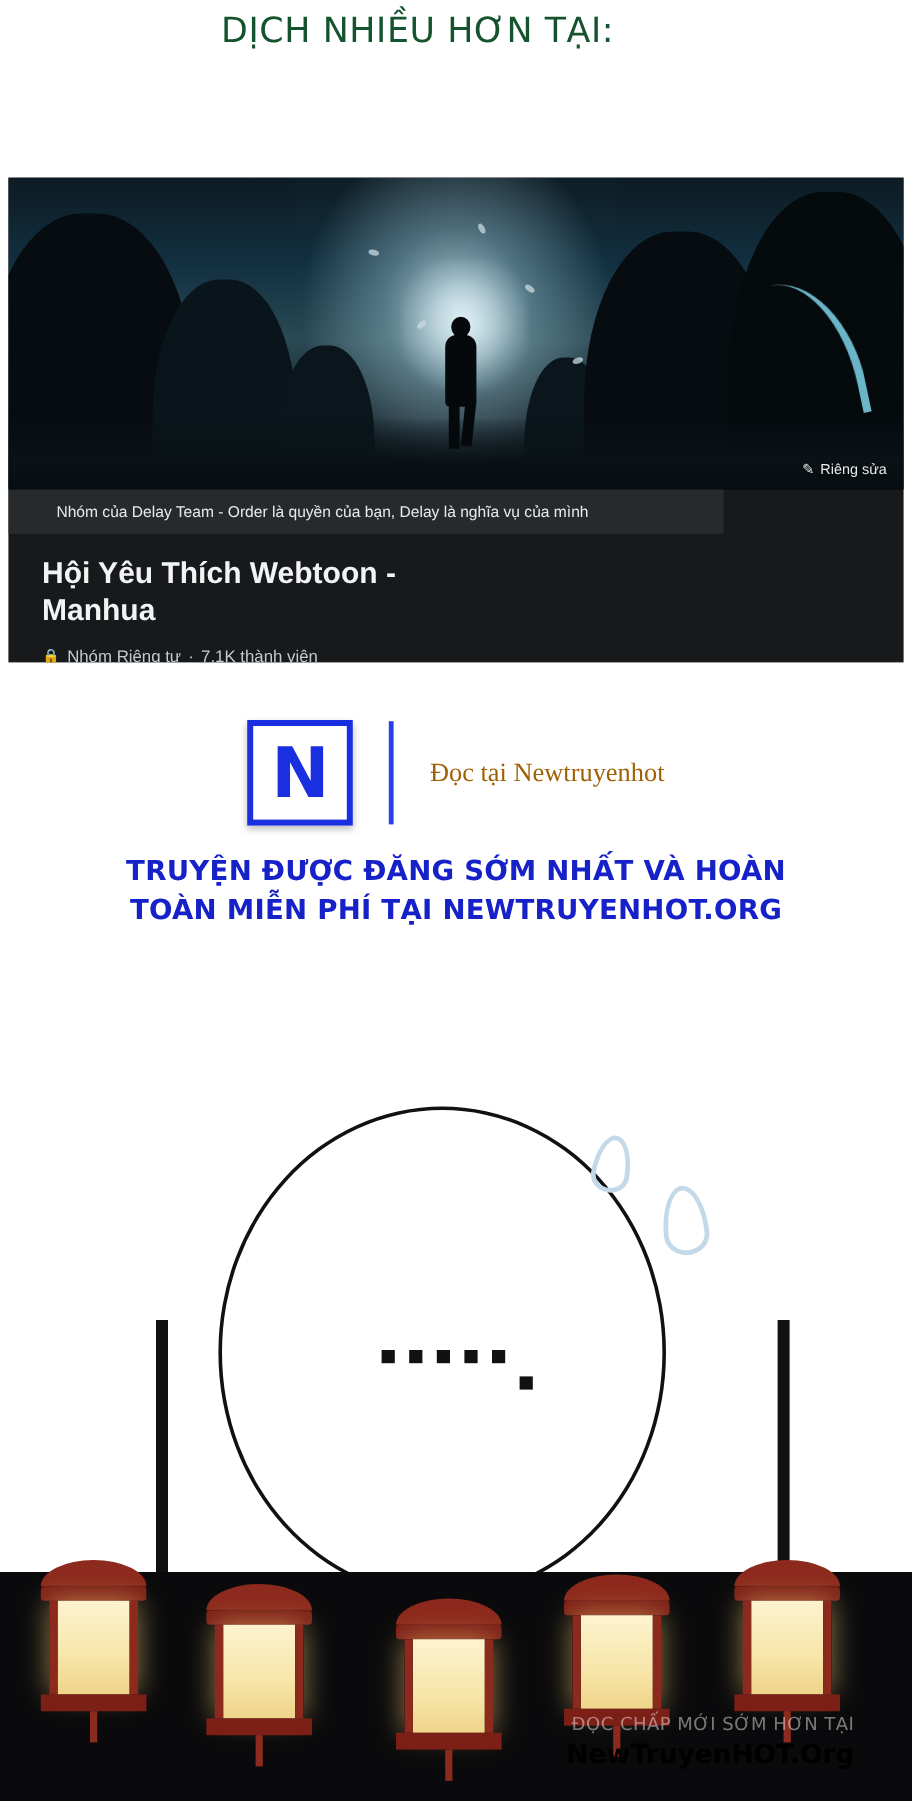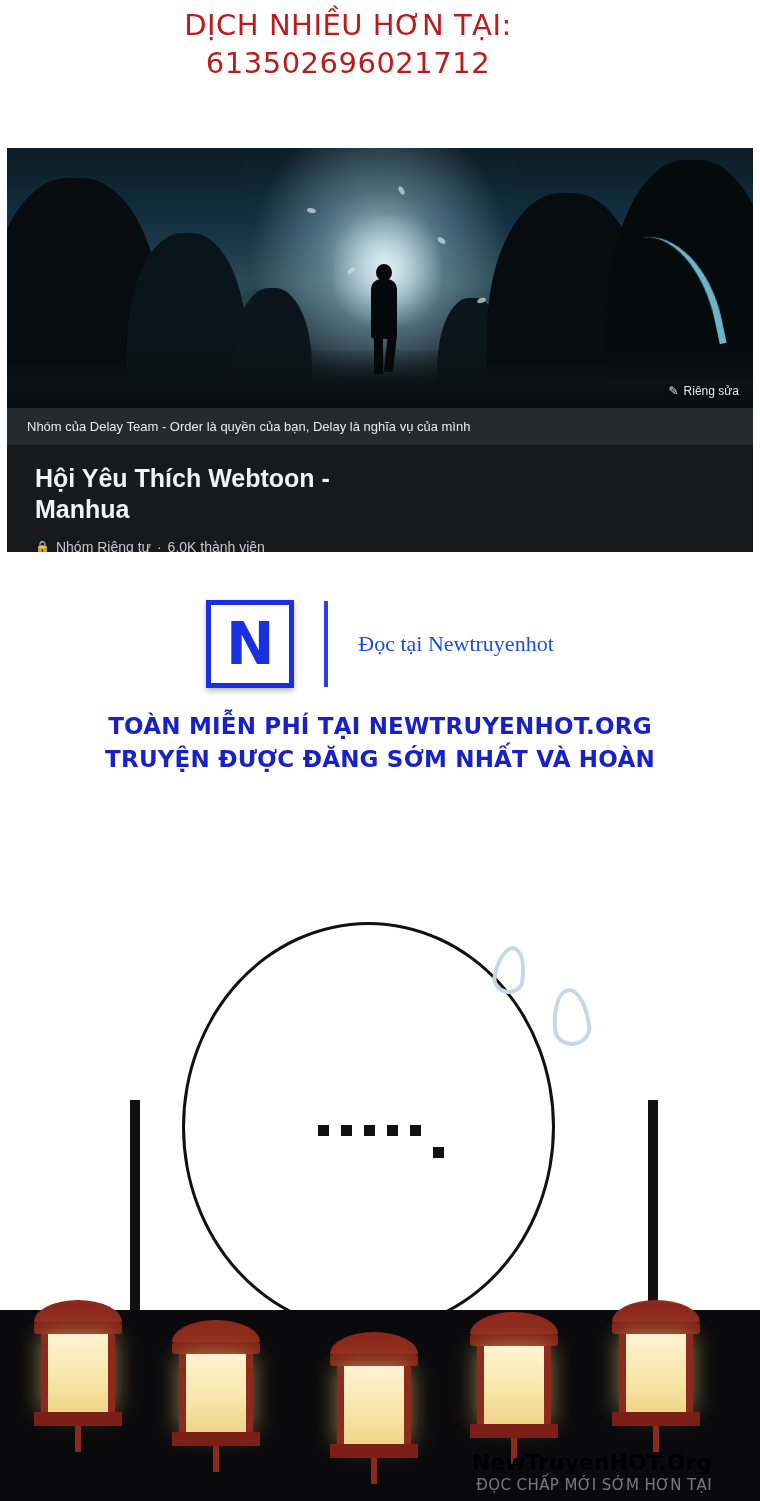--- a/index.html
+++ b/index.html
@@ -18,21 +18,21 @@
 
   
   .top-text {
     width: 696px;
     padding-top: 6px;
     text-align: center;
     font-family: "DejaVu Sans", sans-serif;
     font-size: 29px;
     line-height: 1.32;
     letter-spacing: 0.5px;
-    color: #b91c1c;
+    color: #14532d;
     font-weight: 400;
   }
   .top-text div { white-space: nowrap; }
 
   
   .fb-card {
     position: absolute;
     left: 7px;
     top: 148px;
     width: 746px;
@@ -99,25 +99,25 @@
     display: flex; align-items: center; gap: 5px;
     color: #e9eaec;
     font-size: 12px;
     font-family: "Liberation Sans", sans-serif;
     text-shadow: 0 1px 3px rgba(0,0,0,.9);
   }
   .pencil { font-size: 12px; }
   .fb-strip {
     position: absolute;
     left: 0; top: 260px;
-    width: 746px; height: 37px;
+    width: 596px; height: 37px;
     background: rgba(40,43,47,0.92);
     display: flex;
     align-items: center;
-    padding-left: 20px;
+    padding-left: 40px;
     box-sizing: border-box;
   }
   .fb-strip span {
     color: #e8eaed;
     font-size: 13px;
     font-family: "Liberation Sans", sans-serif;
   }
   .fb-info {
     position: absolute;
     left: 0; top: 297px;
@@ -166,21 +166,21 @@
     font-weight: bold;
     line-height: 1;
   }
   .divider {
     width: 4px;
     height: 86px;
     background: #2b3fe8;
   }
   .promo-sub {
     font-family: "Liberation Serif", serif;
-    color: #1d4ed8;
+    color: #a16207;
     font-size: 22px;
     line-height: 1.35;
     text-align: right;
   }
   .promo-main {
     margin-top: 22px;
     text-align: center;
     color: #1622c8;
     font-family: "DejaVu Sans", sans-serif;
     font-weight: bold;
@@ -276,40 +276,39 @@
   .l4 { left: 470px; top: 1312px; }
   .l5 { left: 612px; top: 1300px; }
 
   .watermark {
     position: absolute;
     right: 20px;
     text-align: center;
     font-family: "DejaVu Sans", sans-serif;
   }
   .wm1 {
-    top: 1476px;
+    top: 1428px;
     right: 48px;
     color: rgba(255,255,255,0.45);
     font-size: 15px;
     letter-spacing: .4px;
   }
   .wm2 {
     top: 1450px;
     right: 48px;
     color: #000000;
     font-size: 22px;
     font-weight: bold;
   }
 </style>
 </head>
 <body>
 
 <div class="top-text">
   <div>DỊCH NHIỀU HƠN TẠI:</div>
-  <div>613502696021712</div>
 </div>
 
 <div class="fb-card">
 
   <div class="fb-cover">
     <div class="sky"></div>
     <div class="glow"></div>
     <div class="tree t1"></div>
     <div class="tree t2"></div>
     <div class="tree t5"></div>
@@ -339,36 +338,36 @@
   <div class="fb-strip">
     <span>Nhóm của Delay Team - Order là quyền của bạn, Delay là nghĩa vụ của mình</span>
   </div>
 
   <div class="fb-info">
     <div class="fb-title">Hội Yêu Thích Webtoon - Manhua</div>
     <div class="fb-meta">
       <span class="lock-icon">🔒</span>
       <span>Nhóm Riêng tư</span>
       <span>·</span>
-      <span>6,0K thành viên</span>
+      <span>7,1K thành viên</span>
     </div>
   </div>
 </div>
 
 <div class="promo">
   <div class="promo-row">
     <div class="n-logo">N</div>
     <div class="divider"></div>
     <div class="promo-sub">
       <div>Đọc tại Newtruyenhot</div>
     </div>
   </div>
   <div class="promo-main">
+    <div>TRUYỆN ĐƯỢC ĐĂNG SỚM NHẤT VÀ HOÀN</div>
     <div>TOÀN MIỄN PHÍ TẠI NEWTRUYENHOT.ORG</div>
-    <div>TRUYỆN ĐƯỢC ĐĂNG SỚM NHẤT VÀ HOÀN</div>
   </div>
 </div>
 
 <div class="panel">
   <div class="moon"></div>
 </div>
 
 <div class="drop drop1"></div>
 <div class="drop drop2"></div>
 

